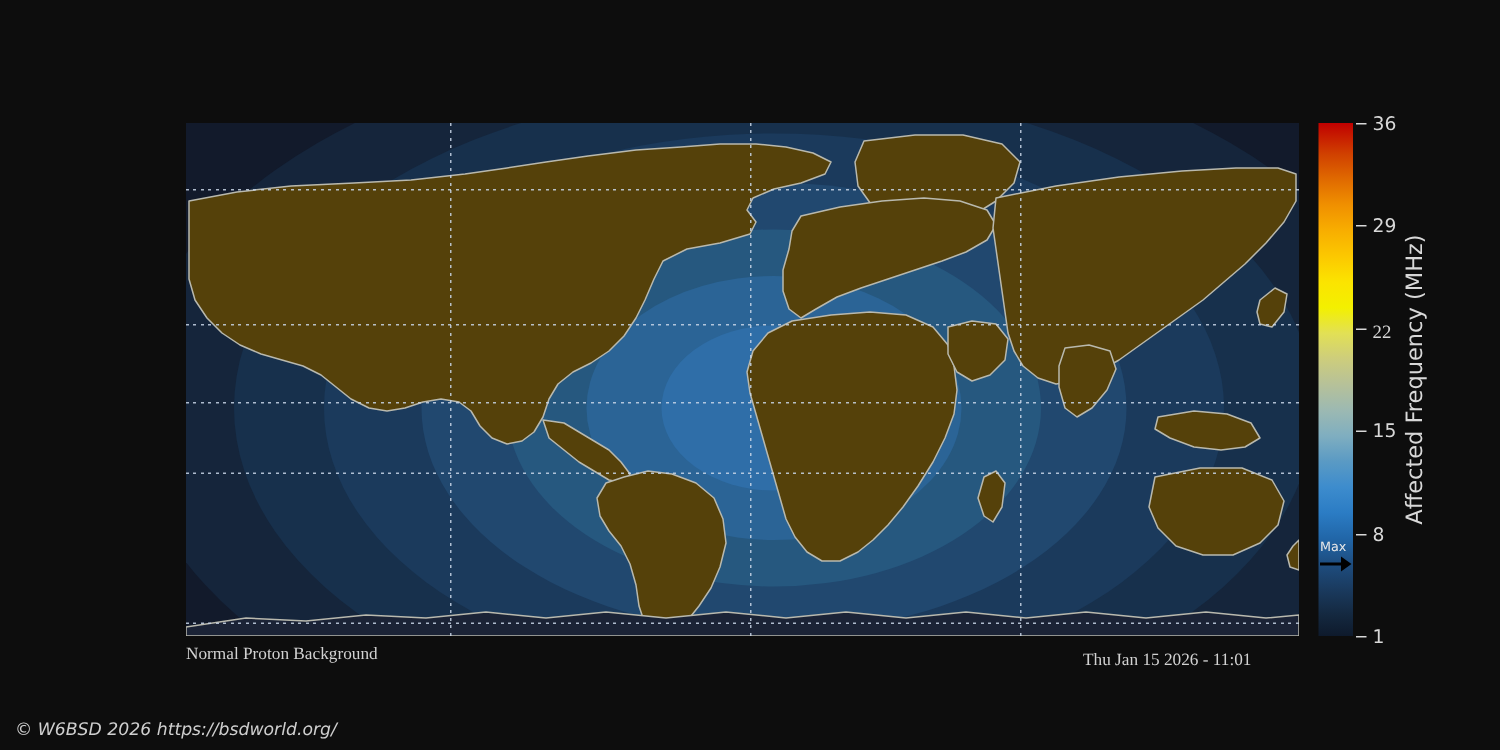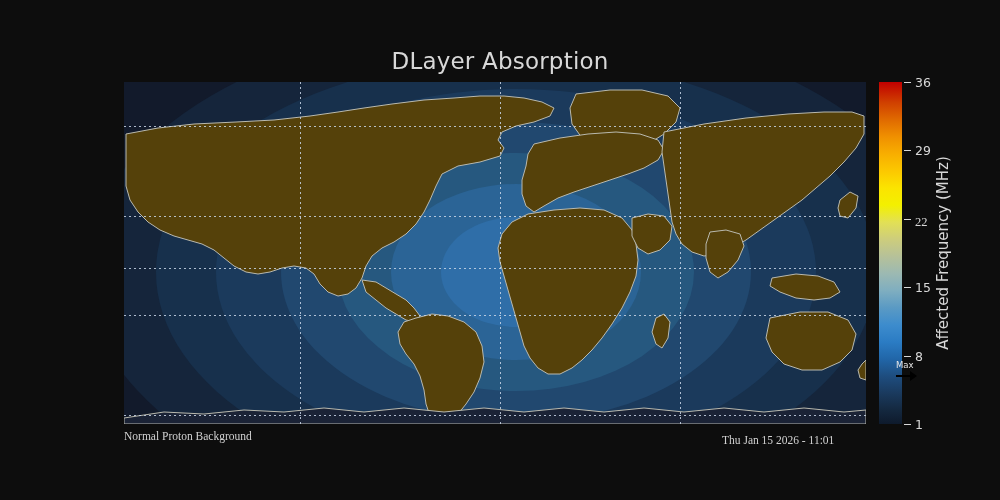--- a/index.html
+++ b/index.html
@@ -133,21 +133,21 @@
     transform: rotate(-90deg) translate(-342px, 0);
     text-align: center;
     color: #d8d8d8;
     font-size: 15px;
     line-height: 26px;
   }
 
   
   #max-marker {
     position: absolute;
-    left: 16px;
+    left: 0;
     top: 279px;
     width: 21px;
     height: 22px;
   }
   #max-label {
     position: absolute;
     left: 1px;
     top: -1px;
     color: #e8e8e8;
     font-size: 8.5px;
@@ -190,21 +190,20 @@
     font-size: 11.5px;
     font-style: italic;
     white-space: nowrap;
   }
 </style>
 </head>
 <body>
 
 <div id="page">
 
-  <div id="title">DLayer Absorption</div>
 
   <div id="map-frame">
     <div id="map-inner">
 
       <div class="band" style="left:392px; top:190px; width:860px; height:500px; background:#15253b;"></div>
       <div class="band" style="left:392px; top:190px; width:720px; height:430px; background:#17304c;"></div>
       <div class="band" style="left:392px; top:190px; width:600px; height:366px; background:#1b3a5c;"></div>
       <div class="band" style="left:392px; top:190px; width:470px; height:300px; background:#21486f;"></div>
       <div class="band" style="left:392px; top:190px; width:356px; height:238px; background:#26587f;"></div>
       <div class="band" style="left:392px; top:190px; width:250px; height:176px; background:#2b6496;"></div>
@@ -305,14 +304,15 @@
     <div class="cb-lbl" style="top:274px;">8</div>
 
     <div class="cb-tick" style="top:342px;"></div>
     <div class="cb-lbl" style="top:342px;">1</div>
   </div>
 
   <div id="cbar-title">Affected Frequency (MHz)</div>
 
   <div class="note" id="note-proton">Normal Proton Background</div>
   <div class="note" id="timestamp">Thu Jan 15 2026 - 11:01</div>
+  <div id="copyright">© W6BSD 2026 https://bsdworld.org/</div>
 
 </div>
 
 </body></html>

